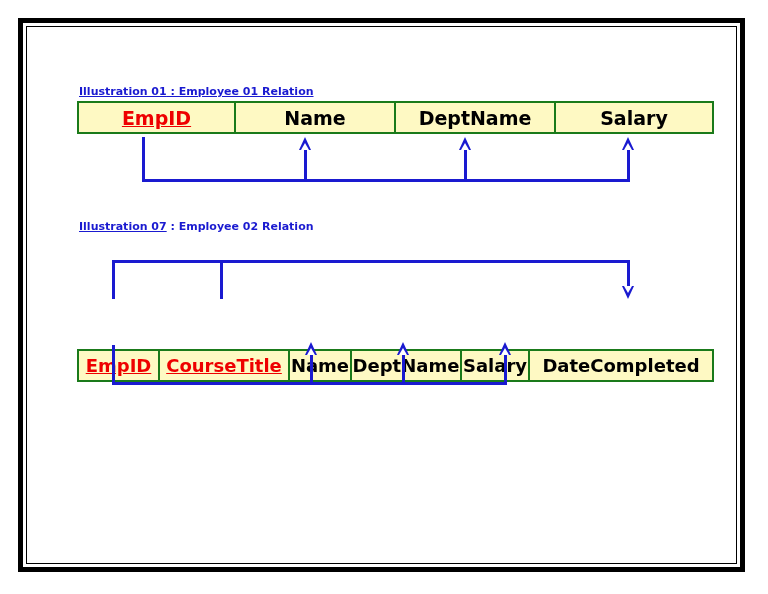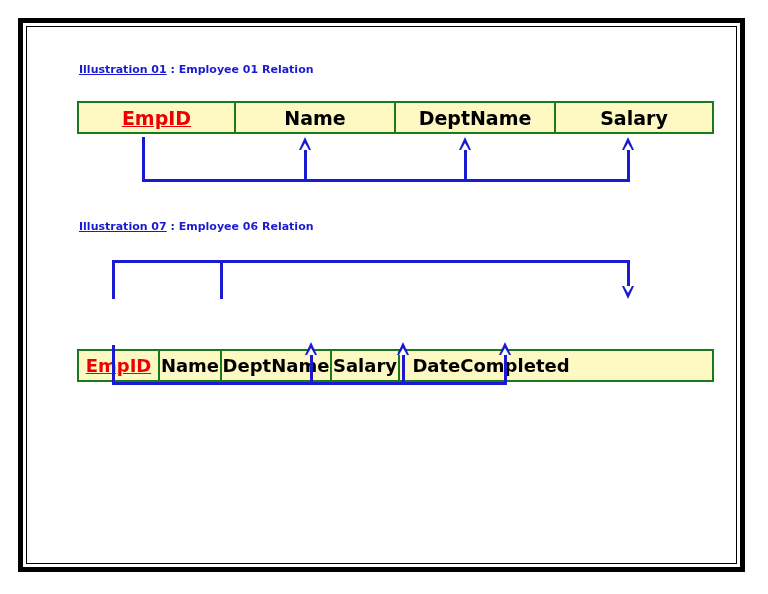--- a/index.html
+++ b/index.html
@@ -147,21 +147,21 @@
   }
 </style>
 </head>
 <body>
 
 <div id="outer-frame">
   <div id="inner-frame">
 
     <div id="canvas">
 
-      <div class="caption" style="left:52px; top:36px;">
+      <div class="caption" style="left:52px; top:58px;text-decoration:underline;">
         <span class="lead">Illustration 01</span><span> : Employee 01 Relation</span>
       </div>
 
       <div class="relation" id="relation-1">
         <div class="cell key" style="width:157px;">EmpID</div>
         <div class="cell" style="width:160px;">Name</div>
         <div class="cell" style="width:160px;">DeptName</div>
         <div class="cell" style="width:156px;">Salary</div>
       </div>
 
@@ -172,31 +172,32 @@
       <div class="dep v" style="left:277px; top:120px; height:35px;"></div>
       <div class="arrow up" style="left:272px; top:110px;"></div>
 
       <div class="dep v" style="left:437px; top:120px; height:35px;"></div>
       <div class="arrow up" style="left:432px; top:110px;"></div>
 
       <div class="dep v" style="left:600px; top:120px; height:35px;"></div>
       <div class="arrow up" style="left:595px; top:110px;"></div>
 
       <div class="caption" style="left:52px; top:193px;">
-        <span class="lead">Illustration 07</span><span> : Employee 06 Relation</span>
+        <span class="lead">Illustration 07</span><span> : Employee 02 Relation</span>
       </div>
 
       <div class="dep h" style="left:85px; top:233px; width:518px;"></div>
       <div class="dep v" style="left:85px; top:233px; height:39px;"></div>
       <div class="dep v" style="left:193px; top:233px; height:39px;"></div>
       <div class="dep v" style="left:600px; top:233px; height:29px;"></div>
       <div class="arrow down" style="left:595px; top:259px;"></div>
 
       <div class="relation" id="relation-2">
         <div class="cell key" style="width:81px;">EmpID</div>
+        <div class="cell key" style="width:130px;">CourseTitle</div>
         <div class="cell" style="width:62px;">Name</div>
         <div class="cell" style="width:110px;">DeptName</div>
         <div class="cell" style="width:68px;">Salary</div>
         <div class="cell" style="width:182px;border-radius:14px;">DateCompleted</div>
       </div>
 
       <div class="dep v" style="left:85px; top:318px; height:40px;"></div>
       <div class="dep h" style="left:85px; top:355px; width:395px;"></div>
       <div class="dep v" style="left:283px; top:325px; height:32px;"></div>
       <div class="arrow up" style="left:278px; top:315px;"></div>

